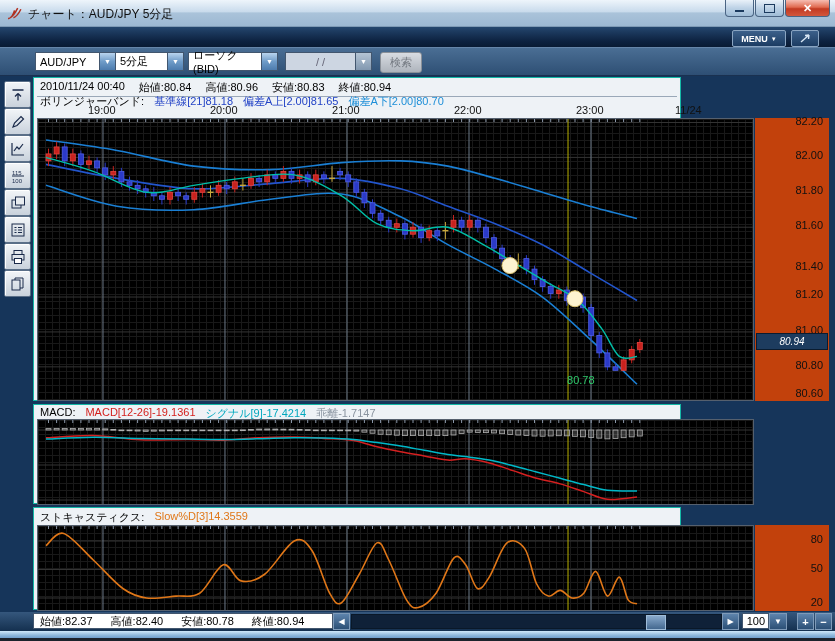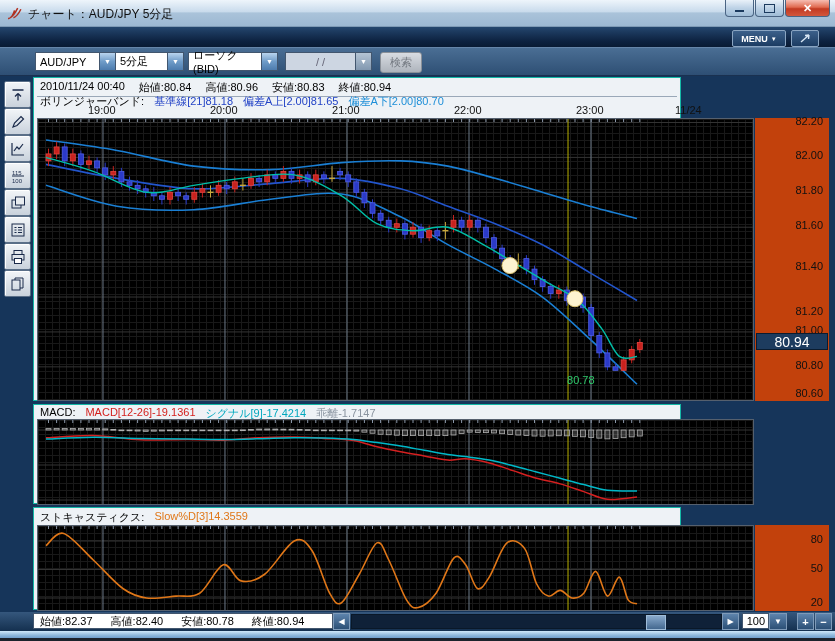--- a/index.html
+++ b/index.html
@@ -55,22 +55,22 @@
   #main-chart{top:40px;width:715px;height:281px;}
   #macd-chart{top:14px;width:715px;height:84px;}
   #stoch-chart{top:17px;width:715px;height:84px;}
   .axisstrip{position:absolute;left:721px;width:74px;background:#c2410c;text-align:right;}
   #main-axis{top:40px;height:283px;}
   #macd-axis{top:14px;height:86px;}
   #stoch-axis{top:17px;height:86px;}
   .axislab{position:absolute;right:6px;font-size:11px;color:#111;}
   #time-row{position:absolute;left:3px;top:26px;width:715px;height:13px;}
   .timelab{position:absolute;font-size:11px;color:#111;top:0;}
-  #price-tag{position:absolute;left:1px;width:70px;height:15px;background:#1d3c5f;color:#fff;font-size:14px;
-    display:flex;align-items:center;justify-content:center;border:1px solid #0a1c30;}
+  #price-tag{position:absolute;left:1px;width:70px;height:15px;background:#1d3c5f;color:#fff;font-size:10px;
+    display:flex;align-items:center;justify-content:center;border:1px solid #0a1c30;font-style:italic;}
   
   #statusbar{position:absolute;left:0;top:612px;width:835px;height:19px;
     background:linear-gradient(#35577d,#16325380);background:linear-gradient(#35577d,#14304f);}
   #ohlcbox{position:absolute;left:33px;top:1px;width:300px;height:16px;background:#fff;border:1px solid #42566e;
     font-size:11px;color:#000;display:flex;align-items:center;gap:18px;padding-left:6px;box-sizing:border-box;white-space:nowrap;}
   .sbtn{position:absolute;top:1px;height:17px;border:1px solid #7e9ab8;box-sizing:border-box;color:#fff;
     background:linear-gradient(#5d83ac,#2c5076);display:flex;align-items:center;justify-content:center;font-size:8px;}
   #scroll-track{position:absolute;left:351px;top:2px;width:371px;height:15px;background:#0f2138;border:1px solid #0a1828;box-sizing:border-box;}
   #scroll-thumb{position:absolute;left:294px;top:0px;width:18px;height:13px;background:linear-gradient(#88a9cc,#44688f);border:1px solid #9fbcd8;}
   #zoombox{position:absolute;left:742px;top:1px;width:27px;height:16px;background:#fff;border:1px solid #42566e;
@@ -459,21 +459,21 @@
           <circle cx="471.935" cy="146.60869565217456" r="8" fill="#fdf3d0" stroke="#d8c070"></circle>
           <circle cx="536.945" cy="179.770186335404" r="8" fill="#fdf3d0" stroke="#d8c070"></circle>
           <text x="542.855" y="265.2919254658379" fill="#2ec86a" font-size="11" text-anchor="middle">80.78</text>
         </svg></div>
     <div id="main-axis" class="axisstrip">
         <div class="axislab" style="top: -3.50932px;">82.20</div>
         <div class="axislab" style="top: 31.3975px;">82.00</div>
         <div class="axislab" style="top: 66.3043px;">81.80</div>
         <div class="axislab" style="top: 101.211px;">81.60</div>
         <div class="axislab" style="top: 142px;">81.40</div>
-        <div class="axislab" style="top: 187px;">81.20</div>
+        <div class="axislab" style="top: 170px;">81.20</div>
         <div class="axislab" style="top: 205.932px;">81.00</div>
         <div class="axislab" style="top: 240.839px;">80.80</div>
         <div class="axislab" style="top: 269px;">80.60</div>
         <div id="price-tag" style="top: 215.404px;">80.94</div>
       </div>
   </div>
 
   <div id="macd-panel" class="panel">
     <div class="inforow" style="top:1px;gap:10px;">
       <span>MACD:</span>

